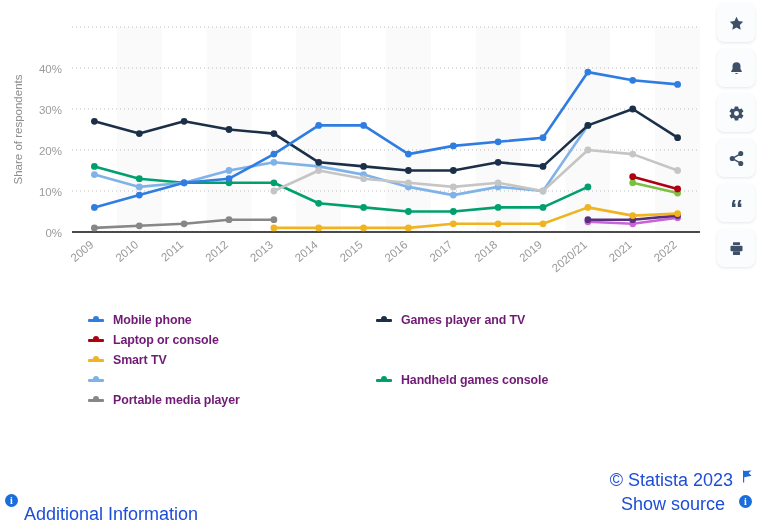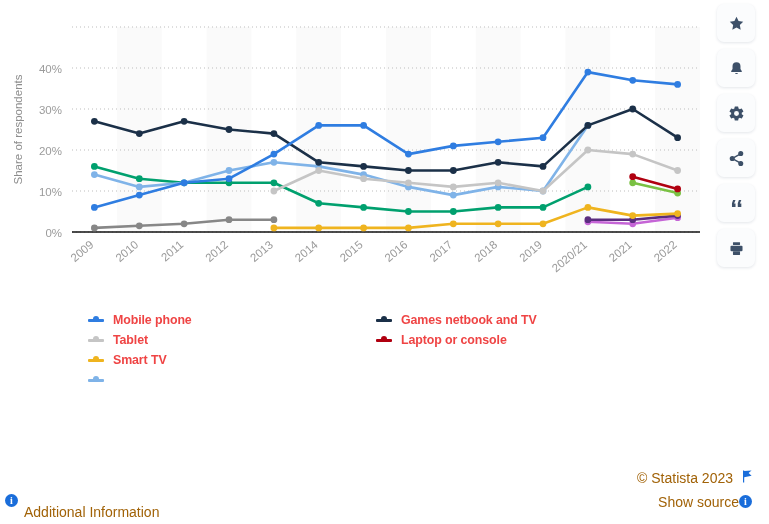--- a/index.html
+++ b/index.html
@@ -82,36 +82,36 @@
   .legend-marker b {
     position: absolute;
     left: 5px; top: 1.5px;
     width: 6px; height: 6px;
     border-radius: 50%;
     background: currentColor;
   }
   .legend-label {
     font-size: 12.4px;
     font-weight: bold;
-    color: #ef4444;
+    color: #701a75;
     white-space: nowrap;
     letter-spacing: -0.1px;
   }
 
   
   #footer { position: absolute; left: 0; top: 455px; width: 769px; height: 69px; }
   .foot-link {
     position: absolute;
-    font-size: 14px;
-    color: #a16207;
+    font-size: 18px;
+    color: #1d4ed8;
     white-space: nowrap;
     cursor: pointer;
   }
   #copyright { right: 36px; top: 15px; }
-  #show-source { right: 30px; top: 39px; }
+  #show-source { right: 44px; top: 39px; }
   #additional-info { left: 24px; top: 38px; margin-top: 11px; }
   .info-dot {
     position: absolute;
     width: 13px; height: 13px;
     border-radius: 50%;
     background: #1a6dda;
     color: #fff;
     font-size: 10px;
     font-weight: bold;
     line-height: 13px;
@@ -351,31 +351,24 @@
           <i></i>
           <b></b>
         </span>
         <span class="legend-label">Mobile phone</span>
       </div>
       <div class="legend-item legend-col-right">
         <span class="legend-marker" style="color: rgb(27, 48, 72);">
           <i></i>
           <b></b>
         </span>
-        <span class="legend-label">Games netbook and TV</span>
+        <span class="legend-label">Games player and TV</span>
       </div>
     </div>
     <div class="legend-row">
-      <div class="legend-item legend-col-left">
-        <span class="legend-marker" style="color: rgb(197, 197, 197);">
-          <i></i>
-          <b></b>
-        </span>
-        <span class="legend-label">Tablet</span>
-      </div>
       <div class="legend-item legend-col-right">
         <span class="legend-marker" style="color: rgb(176, 0, 16);">
           <i></i>
           <b></b>
         </span>
         <span class="legend-label">Laptop or console</span>
       </div>
     </div>
     <div class="legend-row">
       <div class="legend-item legend-col-right">
@@ -386,20 +379,37 @@
         <span class="legend-label">Smart TV</span>
       </div>
     </div>
     <div class="legend-row">
       <div class="legend-item legend-col-left">
         <span class="legend-marker" style="color: rgb(127, 179, 232);">
           <i></i>
           <b></b>
         </span>
       </div>
+      <div class="legend-item legend-col-right">
+        <span class="legend-marker" style="color: rgb(0, 160, 110);">
+          <i></i>
+          <b></b>
+        </span>
+        <span class="legend-label">Handheld games console</span>
+      </div>
+    </div>
+    <div class="legend-row">
+      <div class="legend-item legend-col-left">
+        <span class="legend-marker" style="color: rgb(135, 135, 135);">
+          <i></i>
+          <b></b>
+        </span>
+        <span class="legend-label">Portable media player</span>
+      </div>
+      <div class="legend-item legend-col-right"></div>
     </div>
   </div>
 
 <div id="footer">
 
   <span id="copyright" class="foot-link">© Statista 2023</span>
 
   <span id="flag-icon">
     <svg width="11" height="13" viewBox="0 0 11 13" fill="#1a6dda">
       <path d="M1 0.5v12h1.2V7.2l7.4-1.5-3-2.6 3-2.6L2.2 0.9V0.5z"></path>

